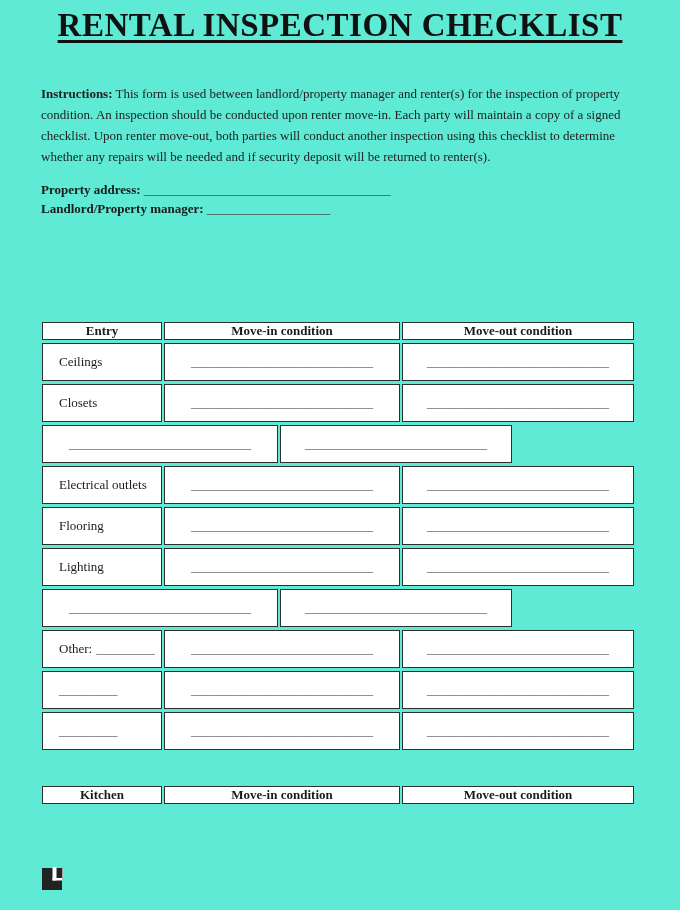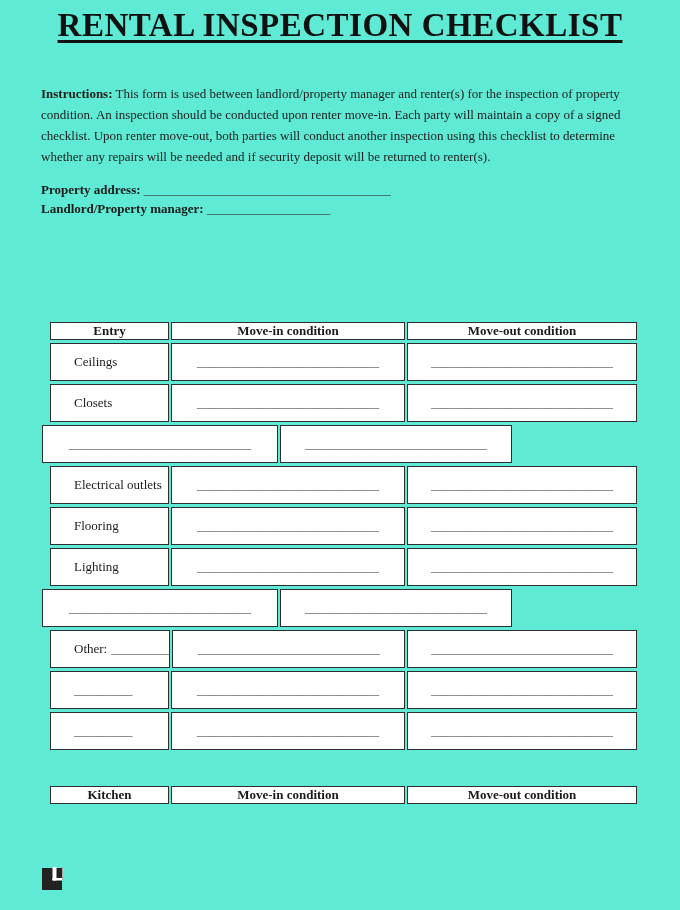--- a/index.html
+++ b/index.html
@@ -23,26 +23,26 @@
   .dates  { position:absolute; top:255px; left:41px; font-size:13px; line-height:19.3px; }
   .blank  { color:#3d3d3d; }
   .tblank { color:#555; }
 
   .tbl { position:absolute; left:42px; width:595px; font-size:13px; }
   .tbl1 { top:322px; }
   .tbl2 { top:786px; }
   .tr { display:flex; column-gap:2px; }
   .tr + .tr { margin-top:3px; }
   .th, .td { border:1px solid #2e2e2e; box-sizing:border-box; background:#fff; }
-  .c1 { width:120px;margin-left:8px; }
+  .c1 { width:120px; }
   .c2 { width:236px; }
   .c3 { width:232px; }
   .th { height:18px; display:flex; align-items:center; justify-content:center; font-weight:bold; }
   .td { height:38px; display:flex; align-items:center; }
-  .td.c1 { padding-left:23px; justify-content:flex-start; }
+  .td.c1 { padding-left:16px; justify-content:flex-start; }
   .td.c2, .td.c3 { justify-content:center; }
   .lbl { margin-right:4px; white-space:nowrap; }
   .lbl:empty { display:none; margin:0; }
 
   .logo { position:absolute; top:867px; left:42px; width:21px; height:23px; }
 </style>
 </head>
 <body>
 
 <div class="page">

